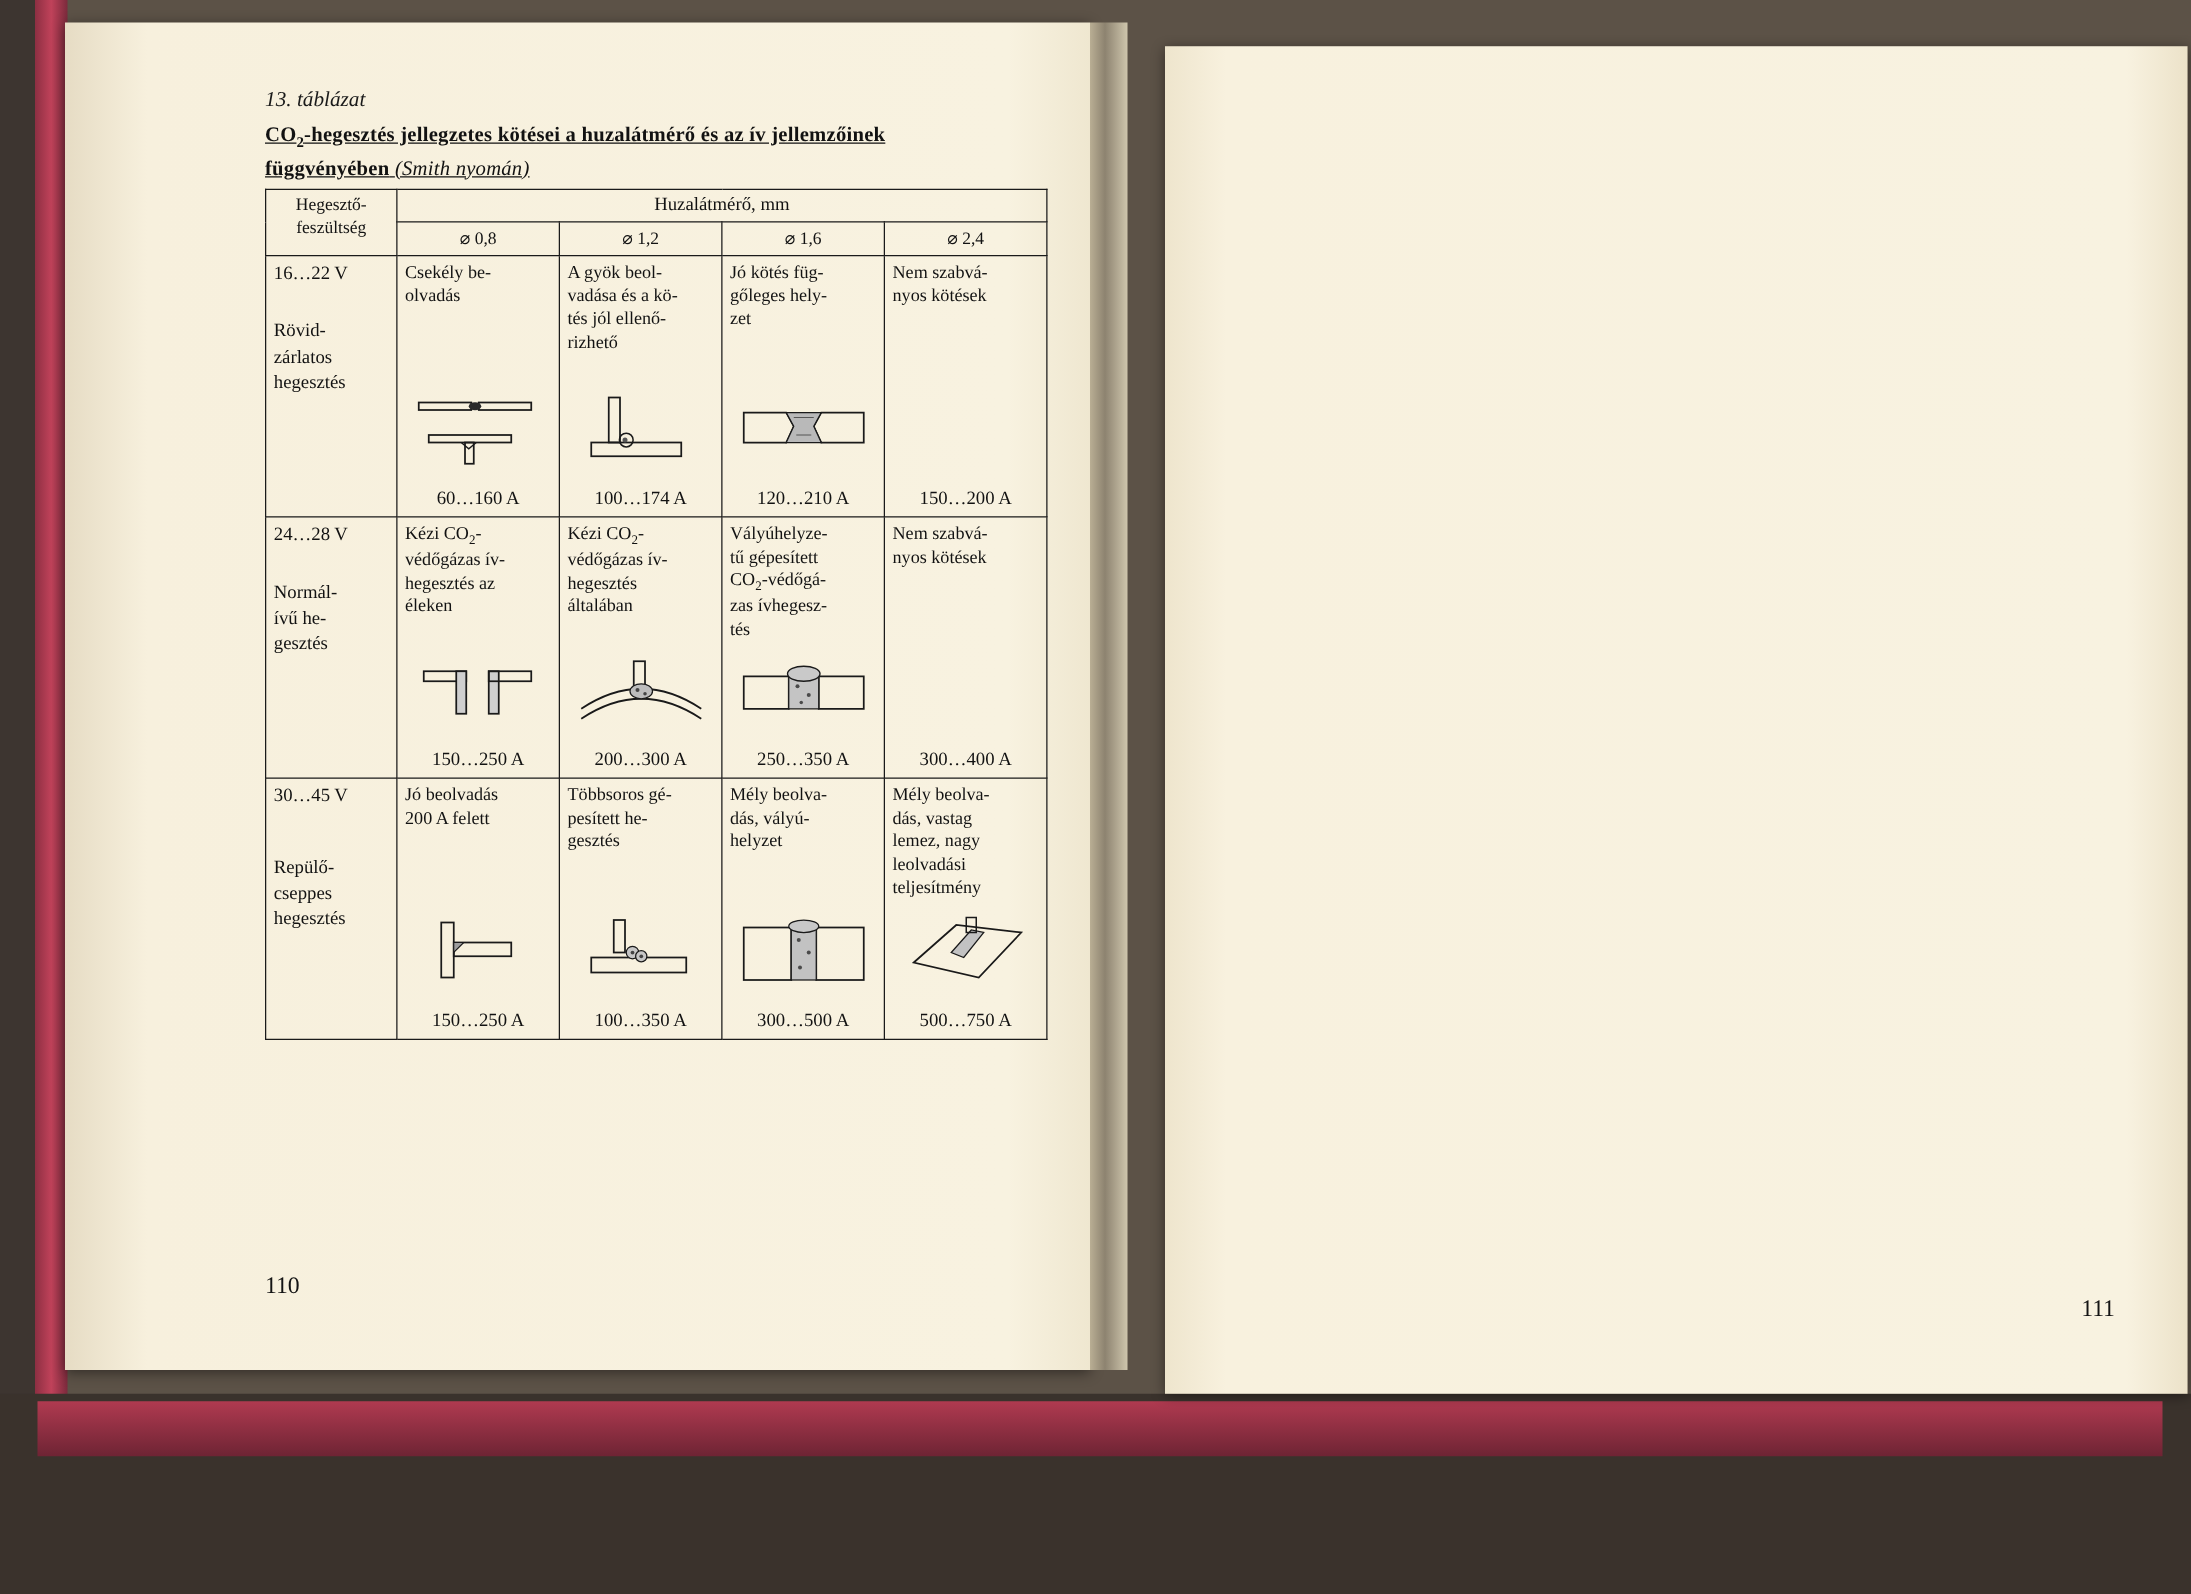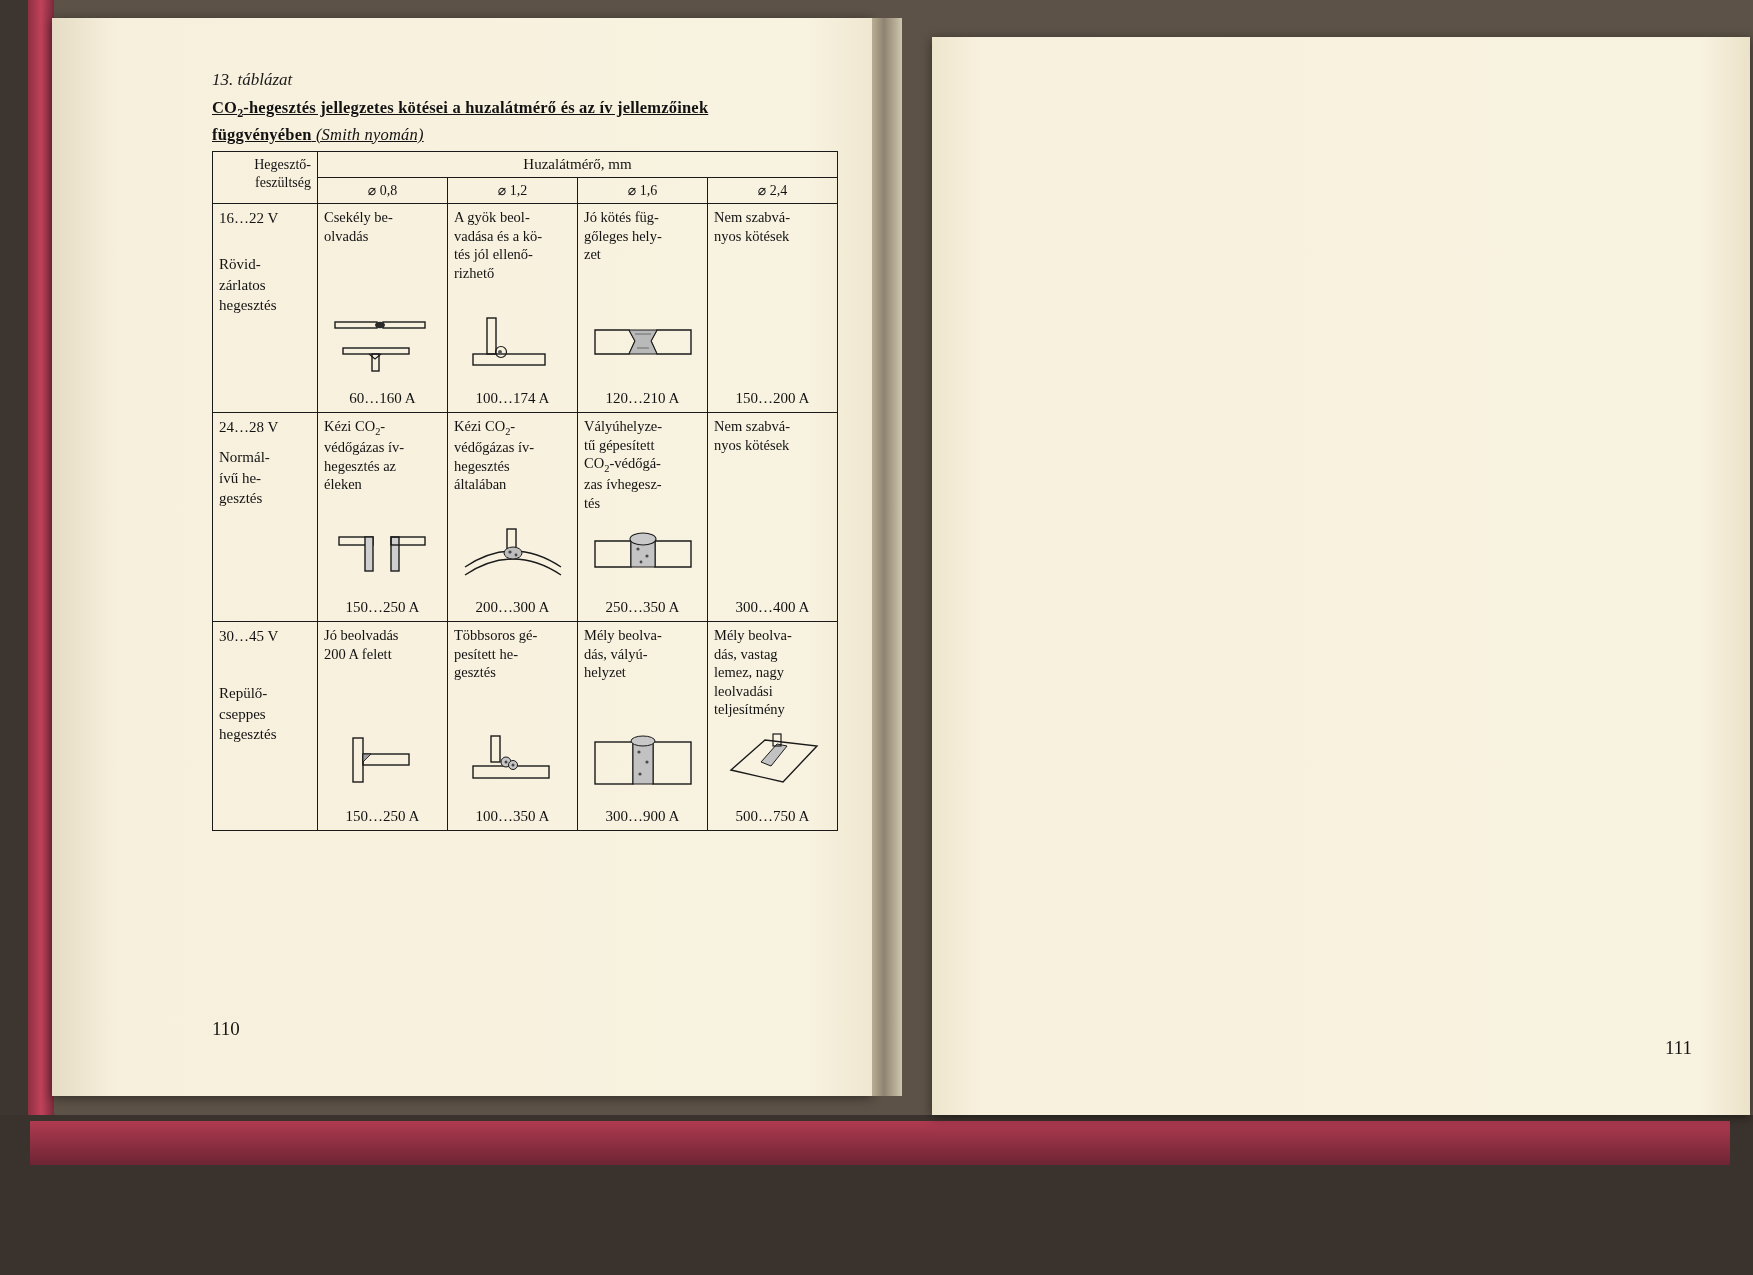--- a/index.html
+++ b/index.html
@@ -91,21 +91,21 @@
     color: #121212;
   }
   table.maintable td, table.maintable th {
     border: 1px solid #1a1a1a;
     vertical-align: top;
     padding: 4px 6px;
     font-weight: normal;
   }
   .hdr-left {
     width: 92px;
-    text-align: right;
+    text-align: center;
     font-size: 14px;
     line-height: 1.25;
     vertical-align: middle;
   }
   .hdr-top {
     text-align: center;
     font-size: 15px;
     padding: 3px 0 3px 0;
   }
   .hdr-dia {
@@ -235,21 +235,21 @@
         </td>
         <td class="cellbox">
           <div class="celltext">Nem szabvá-<br>nyos kötések</div>
           <div class="cellcur">150…200 A</div>
         </td>
       </tr>
 
       <tr>
         <td class="rowlabel">
           <div>24…28 V</div>
-          <div style="margin-top:10px;">Normál-<br>ívű he-<br>gesztés</div>
+          <div style="margin-top:26px;">Normál-<br>ívű he-<br>gesztés</div>
         </td>
         <td class="cellbox">
           <div class="celltext">Kézi CO<sub>2</sub>-<br>védőgázas ív-<br>hegesztés az<br>éleken</div>
           <div class="fig">
             <svg width="104" height="58" viewBox="0 0 104 58">
               <rect x="8" y="14" width="34" height="8" fill="none" stroke="#1a1a1a" stroke-width="1.4"></rect>
               <rect x="34" y="14" width="8" height="34" fill="#cfcfcf" stroke="#1a1a1a" stroke-width="1.4"></rect>
               <rect x="60" y="14" width="8" height="34" fill="#cfcfcf" stroke="#1a1a1a" stroke-width="1.4"></rect>
               <rect x="60" y="14" width="34" height="8" fill="none" stroke="#1a1a1a" stroke-width="1.4"></rect>
             </svg>
@@ -327,21 +327,21 @@
             <svg width="104" height="58" viewBox="0 0 104 58">
               <rect x="4" y="10" width="38" height="42" fill="none" stroke="#1a1a1a" stroke-width="1.4"></rect>
               <rect x="62" y="10" width="38" height="42" fill="none" stroke="#1a1a1a" stroke-width="1.4"></rect>
               <rect x="42" y="10" width="20" height="42" fill="#c2c2c2" stroke="#1a1a1a" stroke-width="1"></rect>
               <ellipse cx="52" cy="9" rx="12" ry="5" fill="#c8c8c8" stroke="#1a1a1a" stroke-width="1"></ellipse>
               <circle cx="48" cy="20" r="1.6" fill="#4a4a4a"></circle>
               <circle cx="56" cy="30" r="1.6" fill="#4a4a4a"></circle>
               <circle cx="49" cy="42" r="1.6" fill="#4a4a4a"></circle>
             </svg>
           </div>
-          <div class="cellcur">300…900 A</div>
+          <div class="cellcur">300…500 A</div>
         </td>
         <td class="cellbox">
           <div class="celltext">Mély beolva-<br>dás, vastag<br>lemez, nagy<br>leolvadási<br>teljesítmény</div>
           <div class="fig">
             <svg width="104" height="58" viewBox="0 0 104 58">
               <path d="M10 38 L44 8 L96 14 L62 50 Z" fill="none" stroke="#1a1a1a" stroke-width="1.4"></path>
               <path d="M40 30 L56 12 L66 14 L50 34 Z" fill="#c2c2c2" stroke="#1a1a1a" stroke-width="1"></path>
               <rect x="52" y="2" width="8" height="12" fill="none" stroke="#1a1a1a" stroke-width="1.2"></rect>
             </svg>
           </div>

